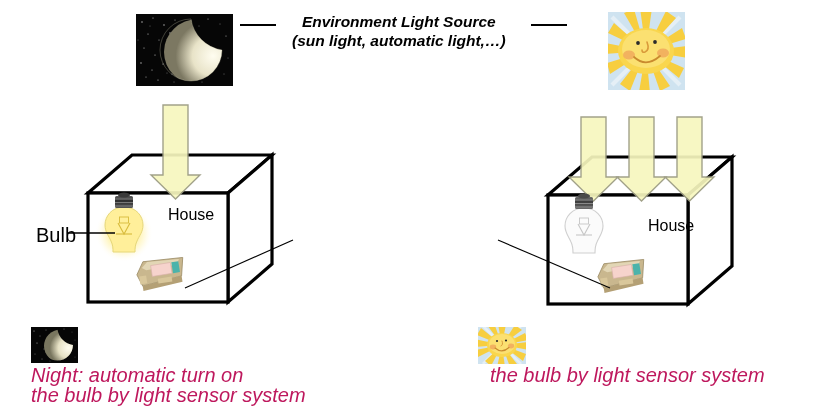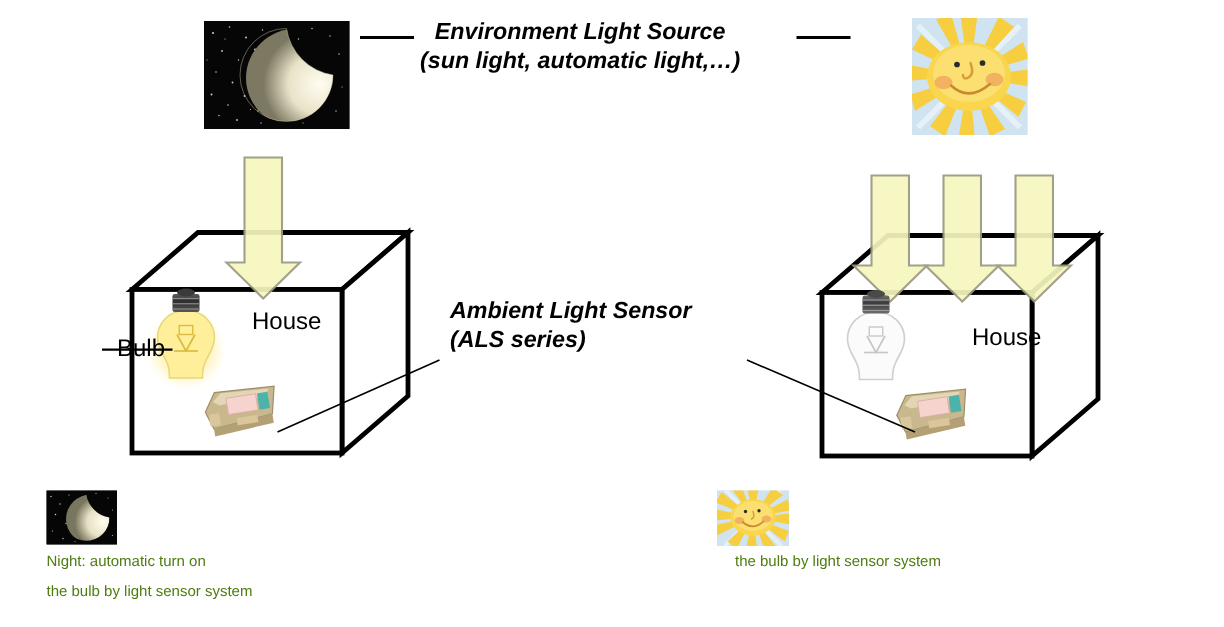--- a/index.html
+++ b/index.html
@@ -31,24 +31,25 @@
     line-height: 19px;
     white-space: nowrap;
     letter-spacing: 0px;
   }
   .label-plain {
     color: #000000;
     font-size: 15px;
     white-space: nowrap;
   }
   .caption {
-    color: #4d7c0f;
-    font-size: 10px;
+    color: #be185d;
+    font-size: 20px;
     line-height: 20px;
     white-space: nowrap;
+    font-style: italic;
   }
 
   
   .rule-h {
     background: #000000;
     height: 1px;
   }
 
   
   .moon-img {
@@ -155,21 +156,21 @@
       <circle cx="30" cy="31" r="1.9" fill="#2b2b2b"></circle>
       <circle cx="47" cy="30" r="1.9" fill="#2b2b2b"></circle>
       <path d="M39,30 q3,8 -2,10 q-3,1 -3,-2" fill="none" stroke="#d99a3a" stroke-width="1.6" stroke-linecap="round"></path>
       <path d="M26,45 q12,11 26,-1" fill="none" stroke="#c98a2e" stroke-width="1.7" stroke-linecap="round"></path>
     </svg>
   </div>
 
   <div class="abs rule-h" style="left:240px; top:24px; width:36px; height:1.6px; background:#000;"></div>
   <div class="abs rule-h" style="left:531px; top:24px; width:36px; height:1.6px; background:#000;"></div>
 
-  <div class="abs" style="left:280px; top:12px; text-align:center;">
+  <div class="abs" style="left:292px; top:12px; text-align:center;">
     <div class="label-italic">Environment Light Source</div>
     <div class="label-italic">(sun light, automatic light,…)</div>
   </div>
 
   <div class="abs" style="left:0px; top:100px; width:400px; height:215px;">
     <svg width="400" height="215" viewBox="0 0 400 215">
       <defs>
         <radialGradient id="glowL" cx="0.5" cy="0.5" r="0.5">
           <stop offset="0%" stop-color="#ffe23c" stop-opacity="0.95"></stop>
           <stop offset="42%" stop-color="#ffe75c" stop-opacity="0.65"></stop>
@@ -225,21 +226,21 @@
         <rect x="15" y="5" width="20" height="11" fill="#f6d3cc" stroke="#d8b0a8" stroke-width="0.6"></rect>
         <rect x="36" y="5" width="7" height="11" fill="#4bb3ab"></rect>
         <polygon points="4,24 44,20 44,26 4,29" fill="#b4a075"></polygon>
         <rect x="2" y="14" width="7" height="8" fill="#d9c79b"></rect>
         <rect x="20" y="19" width="14" height="5" fill="#d9c79b"></rect>
       </g>
     </svg>
   </div>
 
   <div class="abs label-plain" style="left:168px; top:206px; font-size:16px;">House</div>
-  <div class="abs label-plain" style="left:36px; top:224px; font-size:16px;margin-left:42px;">Bulb</div>
+  <div class="abs label-plain" style="left:36px; top:224px; font-size:20px;">Bulb</div>
 
   <div class="abs" style="left:420px; top:100px; width:396px; height:215px;">
     <svg width="396" height="215" viewBox="0 0 396 215">
       <defs>
         <linearGradient id="baseGradR" x1="0" y1="0" x2="0" y2="1">
           <stop offset="0%" stop-color="#6f6f6f"></stop>
           <stop offset="40%" stop-color="#3c3c3c"></stop>
           <stop offset="100%" stop-color="#6a6a6a"></stop>
         </linearGradient>
       </defs>
@@ -282,24 +283,20 @@
     </svg>
   </div>
 
   <div class="abs label-plain" style="left:648px; top:217px; font-size:16px;">House</div>
 
   <svg class="abs" style="left:0px; top:0px; width:816px; height:418px; pointer-events:none;" width="816" height="418" viewBox="0 0 816 418">
     <line x1="293" y1="240" x2="185" y2="288" stroke="#000000" stroke-width="1.1"></line>
     <line x1="498" y1="240" x2="610" y2="288" stroke="#000000" stroke-width="1.1"></line>
   </svg>
 
-  <div class="abs" style="left:300px; top:198px;">
-    <div class="label-italic">Ambient Light Sensor</div>
-    <div class="label-italic">(ALS series)</div>
-  </div>
 
   <div class="abs moon-img" style="left:31px; top:327px; width:47px; height:36px;">
     <svg width="47" height="36" viewBox="0 0 47 36">
       <defs>
         <radialGradient id="moonGlow2" cx="0.72" cy="0.56" r="0.55">
           <stop offset="0%" stop-color="#fffdf0"></stop>
           <stop offset="55%" stop-color="#e6e1c4"></stop>
           <stop offset="100%" stop-color="#79765f"></stop>
         </radialGradient>
         <clipPath id="crescentClip2">

